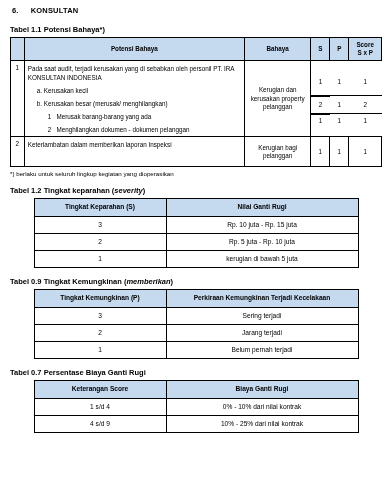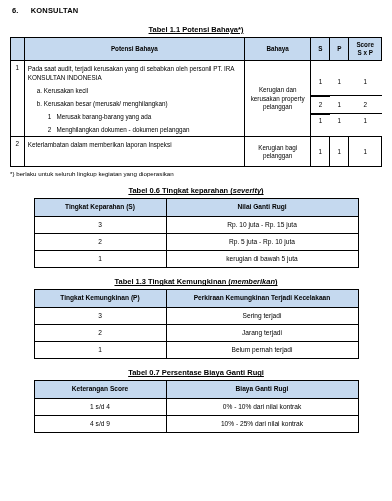--- a/index.html
+++ b/index.html
@@ -9,23 +9,22 @@
     font-family:"Liberation Sans", sans-serif;
     color:#000000;
     overflow:hidden;
   }
   .page{padding:6px 10px 0 10px;box-sizing:border-box;width:392px;}
   .section-head{
     font-size:7.5px;font-weight:bold;letter-spacing:.2px;
     display:flex;gap:12px;margin:0 0 10px 2px;
   }
   .tbl-title{
-    text-align:center;font-size:7.5px;font-weight:bold;
+    font-size:7.5px;font-weight:bold;
     margin:0 0 3px 0;
-    text-decoration:underline;
   }
   .tbl-title .ital{font-style:italic;font-weight:bold;}
   table{border-collapse:collapse;width:100%;table-layout:fixed;}
   td,th{border:1px solid #000;vertical-align:middle;}
   
   .t11{font-size:6.3px;}
   .t11 th{
     background:#c5d9ef;font-weight:bold;text-align:center;
     padding:3px 2px;line-height:1.25;
   }
@@ -185,21 +184,21 @@
         <td class="ctr">1</td>
       </tr>
     </tbody>
   </table>
 
   <p class="footnote">*) berlaku untuk seluruh lingkup kegiatan yang dioperasikan</p>
 
   <div class="sp"></div>
 
   <div class="tbl-title">
-    <span>Tabel 0.6 Tingkat keparahan (</span><span class="ital">severity</span><span>)</span>
+    <span>Tabel 1.2 Tingkat keparahan (</span><span class="ital">severity</span><span>)</span>
   </div>
   <table class="tsm">
     <colgroup>
         <col style="width:132px">
         <col style="width:192px">
       </colgroup>
     <thead>
       <tr>
         <th>Tingkat Keparahan (S)</th>
         <th>Nilai Ganti Rugi</th>
@@ -217,21 +216,21 @@
       <tr>
         <td>1</td>
         <td>kerugian di bawah 5 juta</td>
       </tr>
     </tbody>
   </table>
 
   <div class="sp"></div>
 
   <div class="tbl-title">
-    <span>Tabel 1.3 Tingkat Kemungkinan (</span><span class="ital">memberikan</span><span>)</span>
+    <span>Tabel 0.9 Tingkat Kemungkinan (</span><span class="ital">memberikan</span><span>)</span>
   </div>
   <table class="tsm">
     <colgroup>
         <col style="width:132px">
         <col style="width:192px">
       </colgroup>
     <thead>
       <tr>
         <th>Tingkat Kemungkinan (P)</th>
         <th>Perkiraan Kemungkinan Terjadi Kecelakaan</th>

